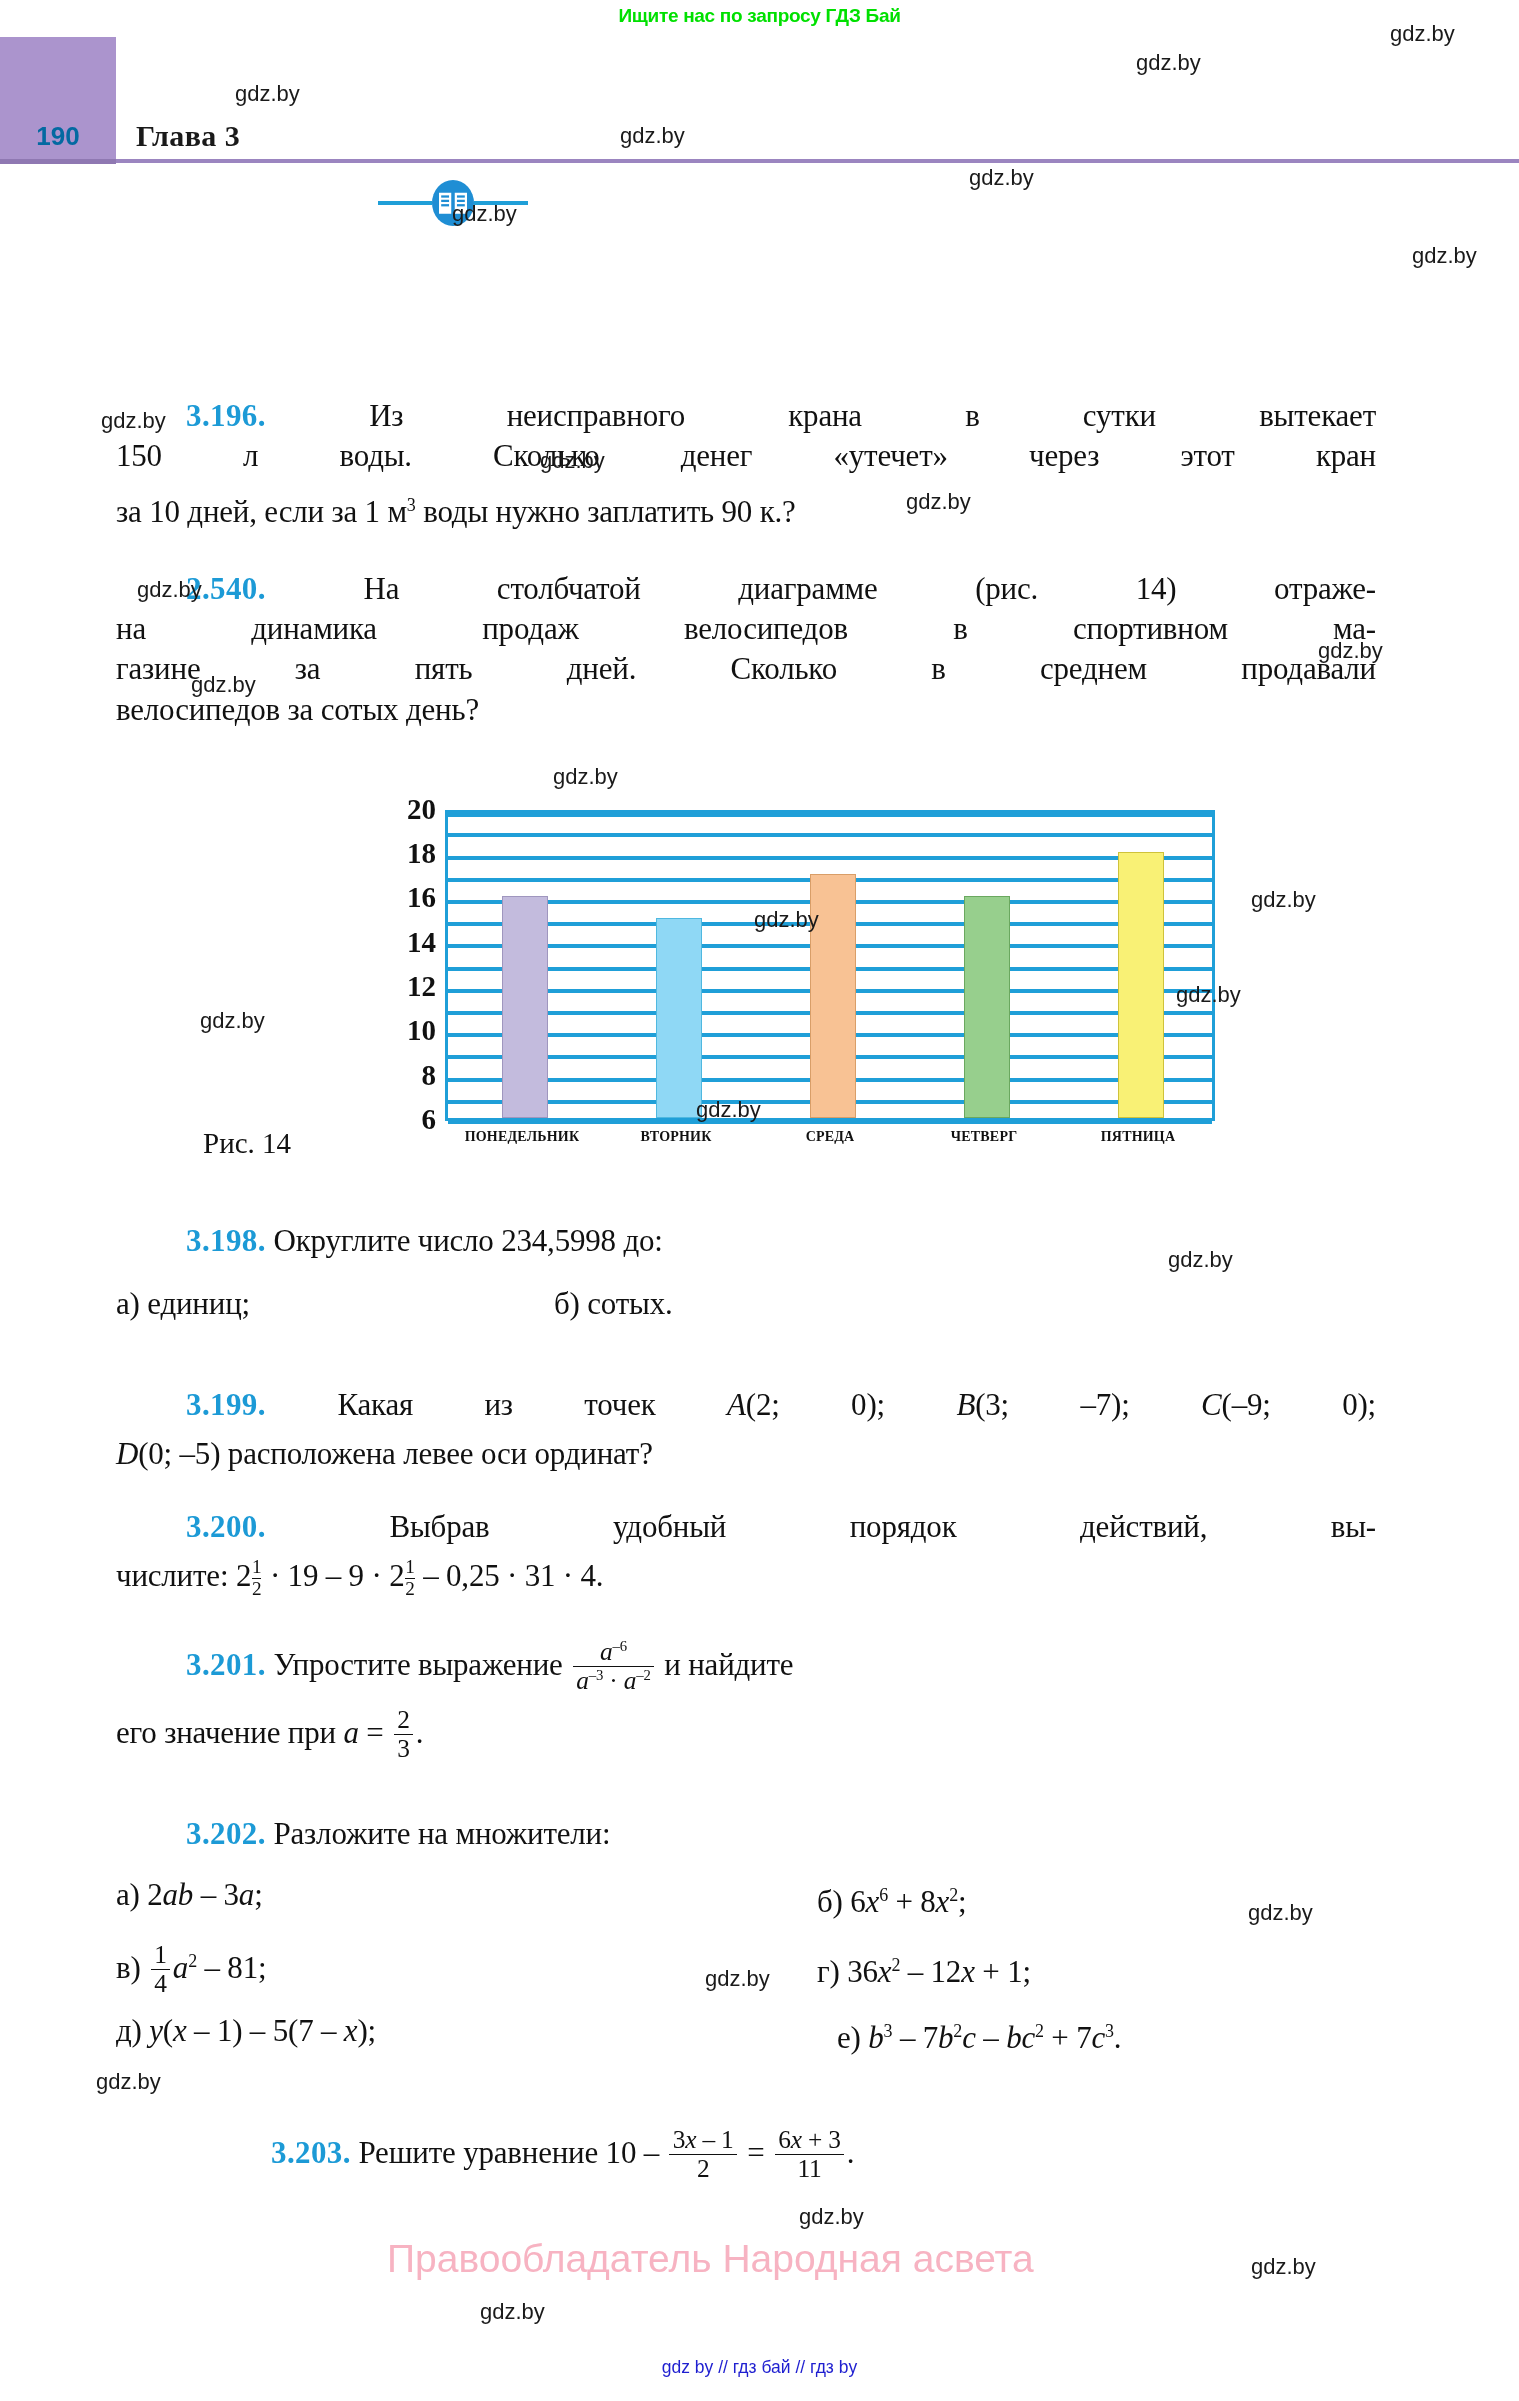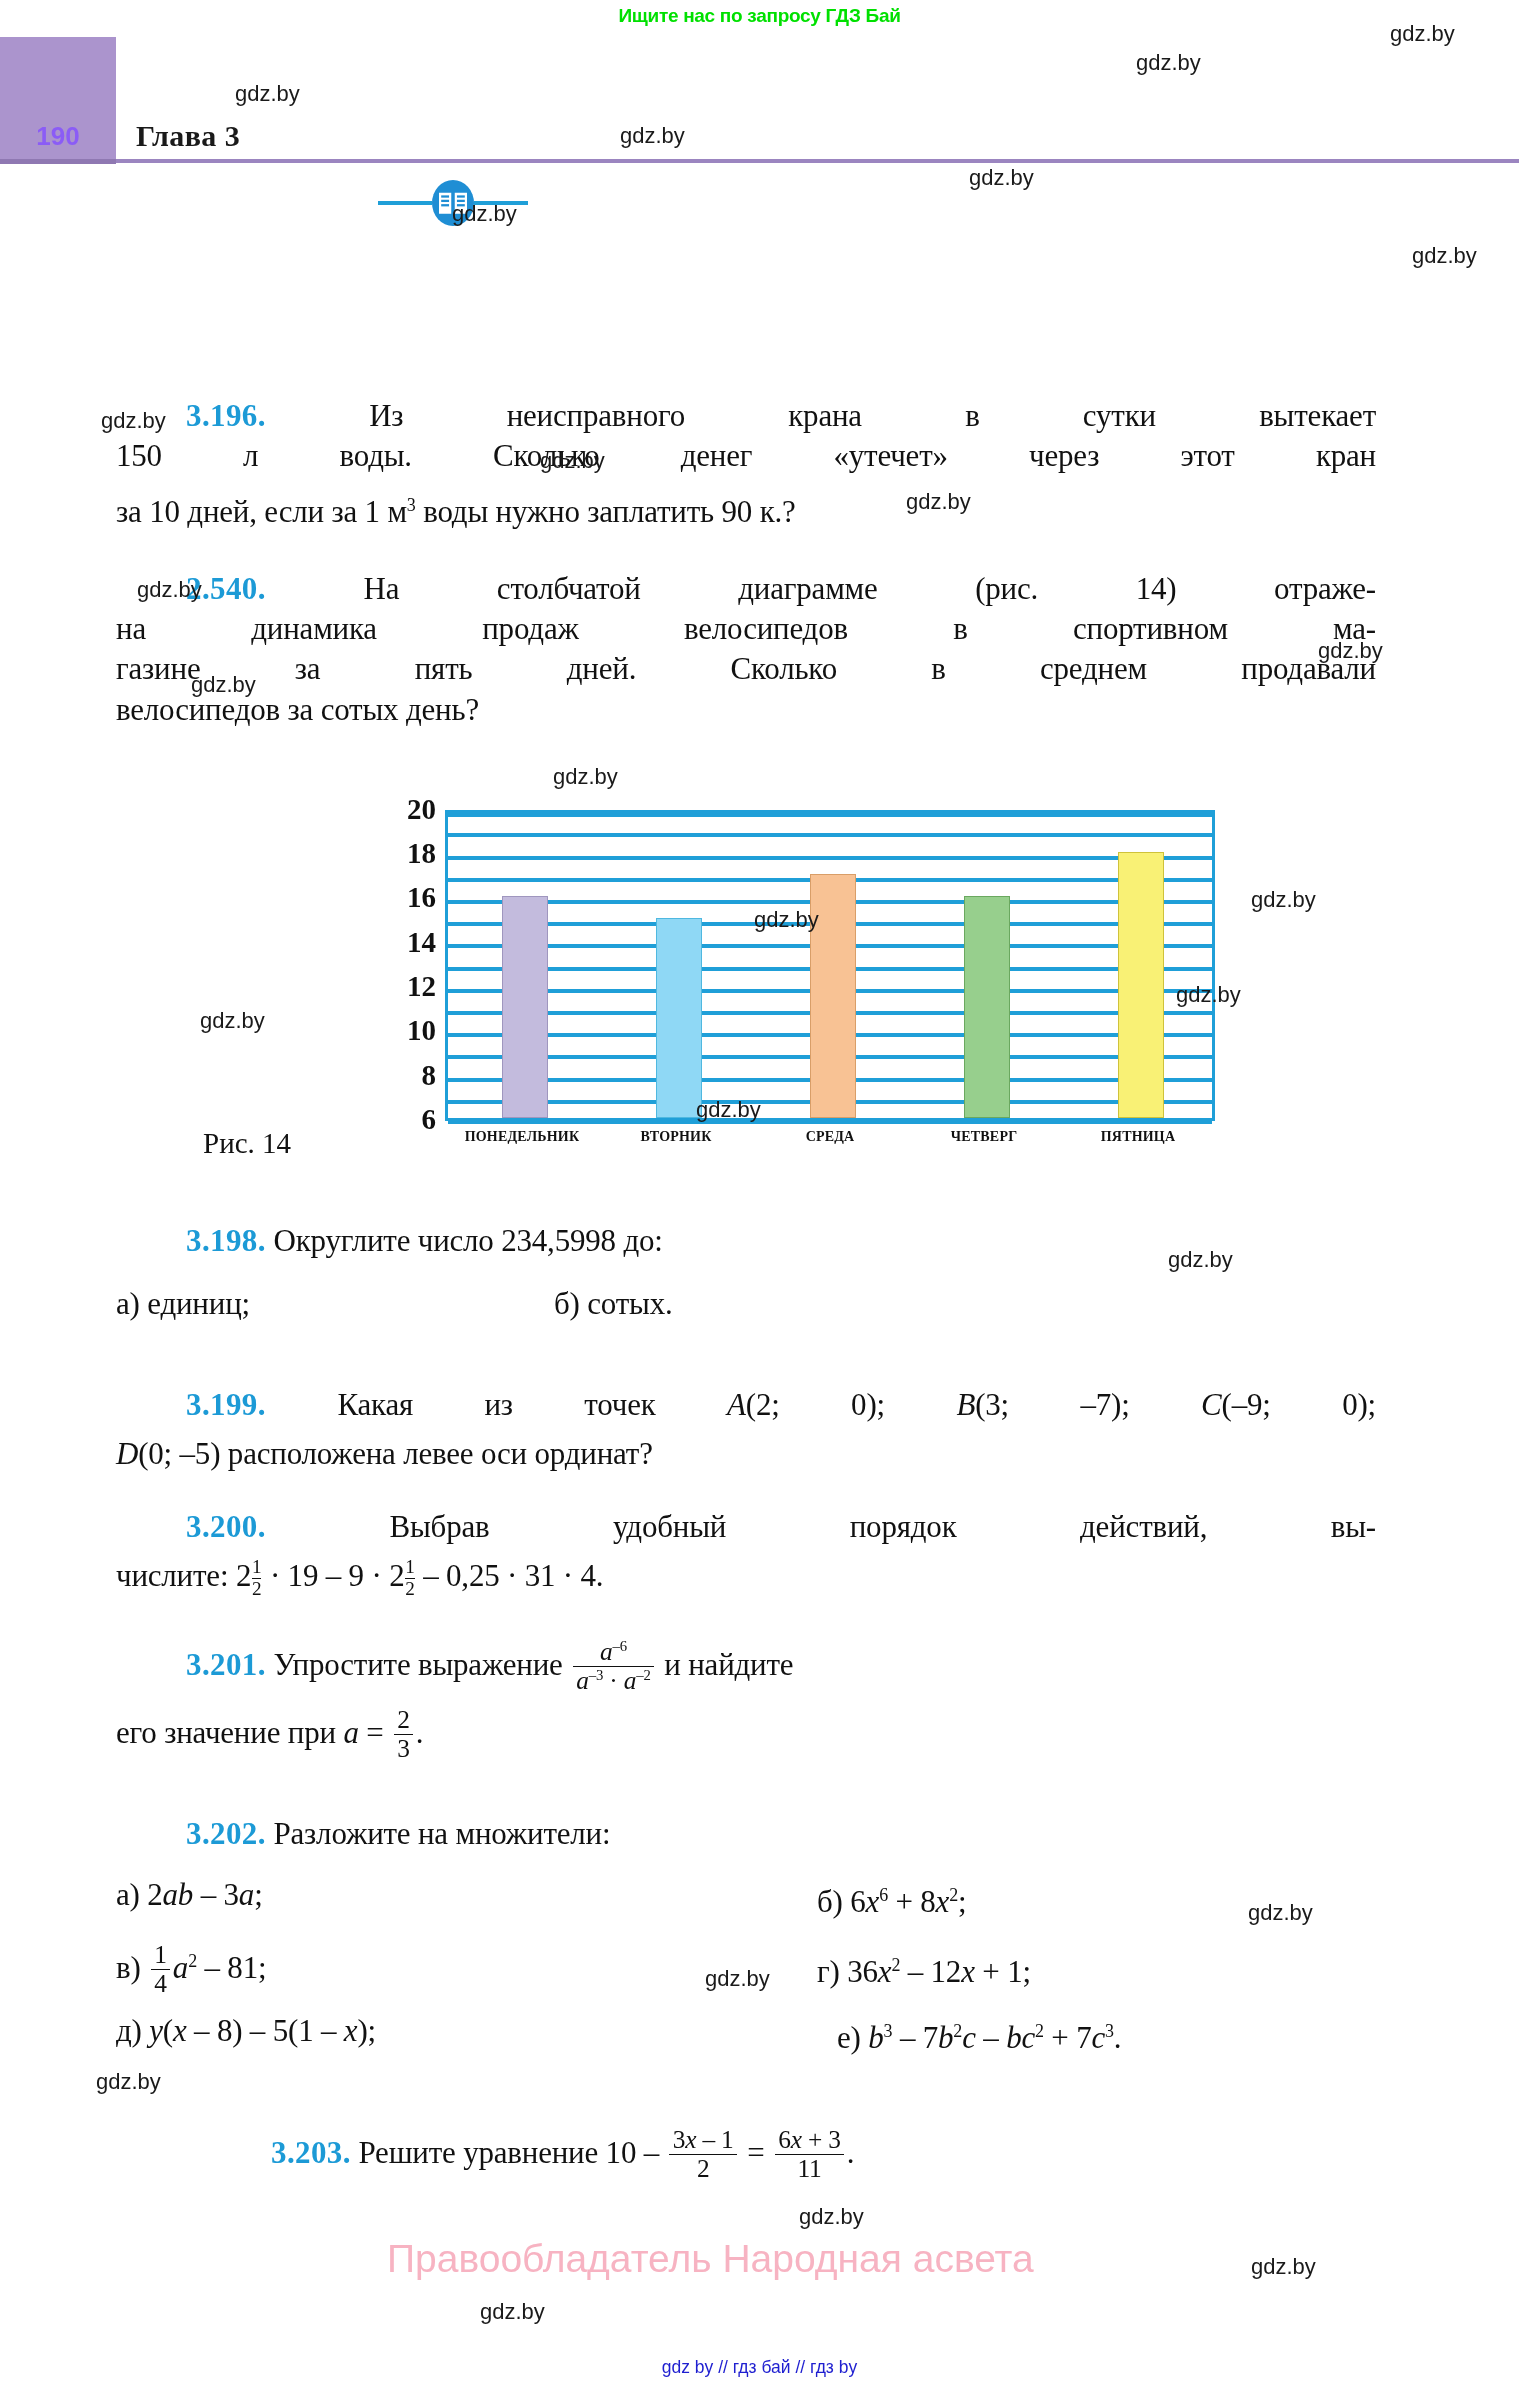--- a/index.html
+++ b/index.html
@@ -30,21 +30,21 @@
   .hdr-block-shadow {
     position:absolute; left:0; top:159px;
     width:116px; height:5.3px;
     background:#8f78b2;
   }
   .page-num {
     position:absolute; left:0; top:121px; width:116px;
     text-align:center;
     font-family:"Liberation Sans", sans-serif;
     font-size:26px; font-weight:bold;
-    color:#8b5cf6;
+    color:#0369a1;
   }
   .chapter {
     position:absolute; left:136px; top:119px;
     font-size:30px; font-weight:bold;
     color:#1a1a1a;
     letter-spacing:0.4px;
   }
   .hdr-rule {
     position:absolute; left:116px; top:159px;
     width:1403px; height:4.4px;
@@ -302,21 +302,21 @@
 </div>
 
 <div class="txt" style="left:116px; top:1941px;">
   <span>в) </span><span class="frac"><span class="tp">1</span><span class="bt">4</span></span><span class="ital">a</span><sup>2</sup><span> – 81;</span>
 </div>
 <div class="txt" style="left:817px; top:1945px;">
   <span>г) </span><span>36</span><span class="ital">x</span><sup>2</sup><span> – 12</span><span class="ital">x</span><span> + 1;</span>
 </div>
 
 <div class="txt" style="left:116px; top:2011px;">
-  <span>д) </span><span class="ital">y</span><span>(</span><span class="ital">x</span><span> – 8) – 5(1 – </span><span class="ital">x</span><span>);</span>
+  <span>д) </span><span class="ital">y</span><span>(</span><span class="ital">x</span><span> – 1) – 5(7 – </span><span class="ital">x</span><span>);</span>
 </div>
 <div class="txt" style="left:817px; top:2011px;margin-left:20px;">
   <span>е) </span><span class="ital">b</span><sup>3</sup><span> – 7</span><span class="ital">b</span><sup>2</sup><span class="ital">c</span><span> – </span><span class="ital">b</span><span class="ital">c</span><sup>2</sup><span> + 7</span><span class="ital">c</span><sup>3</sup><span>.</span>
 </div>
 
 <div class="txt" style="left:271px; top:2128px; width:1138px;">
   <span class="num">3.203.</span>
   <span>Решите уравнение  10 – </span><span class="frac"><span class="tp"><span>3</span><span class="ital">x</span><span> – 1</span></span><span class="bt">2</span></span><span> = </span><span class="frac"><span class="tp"><span>6</span><span class="ital">x</span><span> + 3</span></span><span class="bt">11</span></span><span>.</span>
 </div>
 

